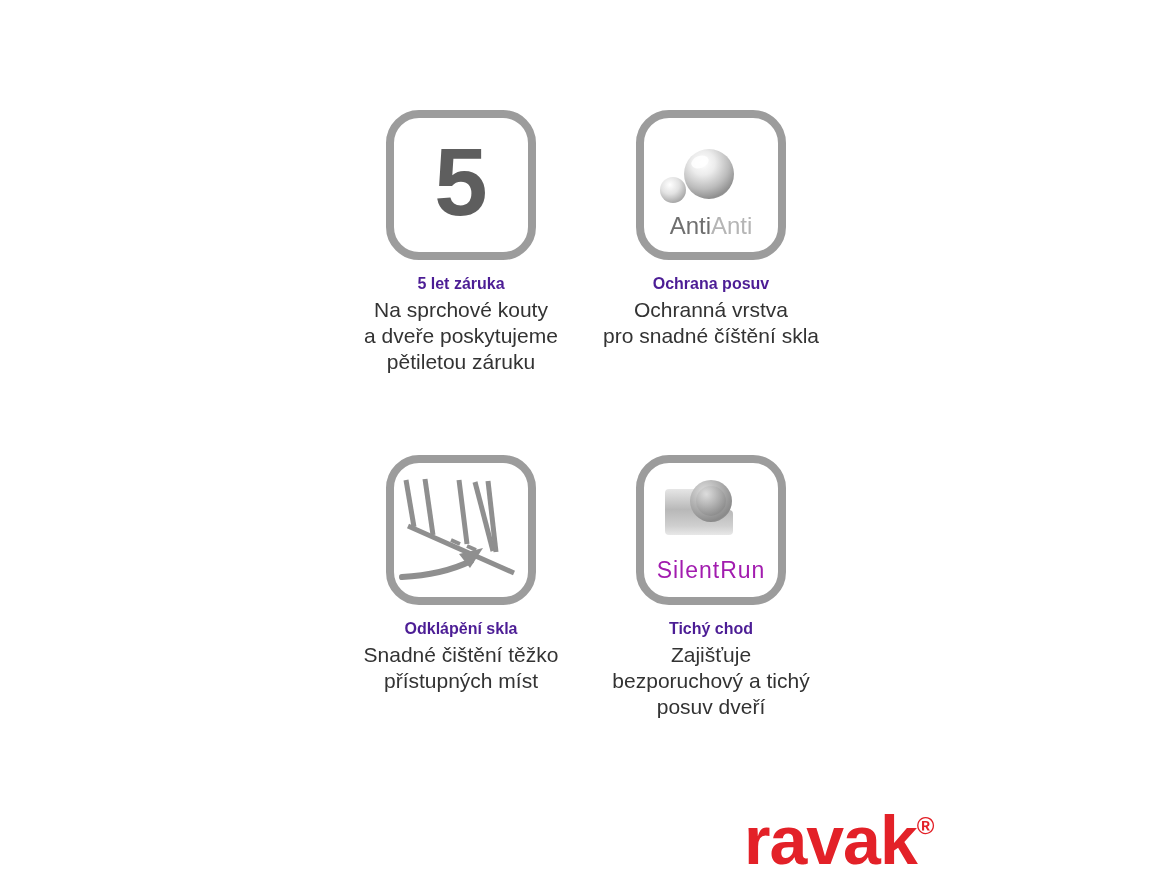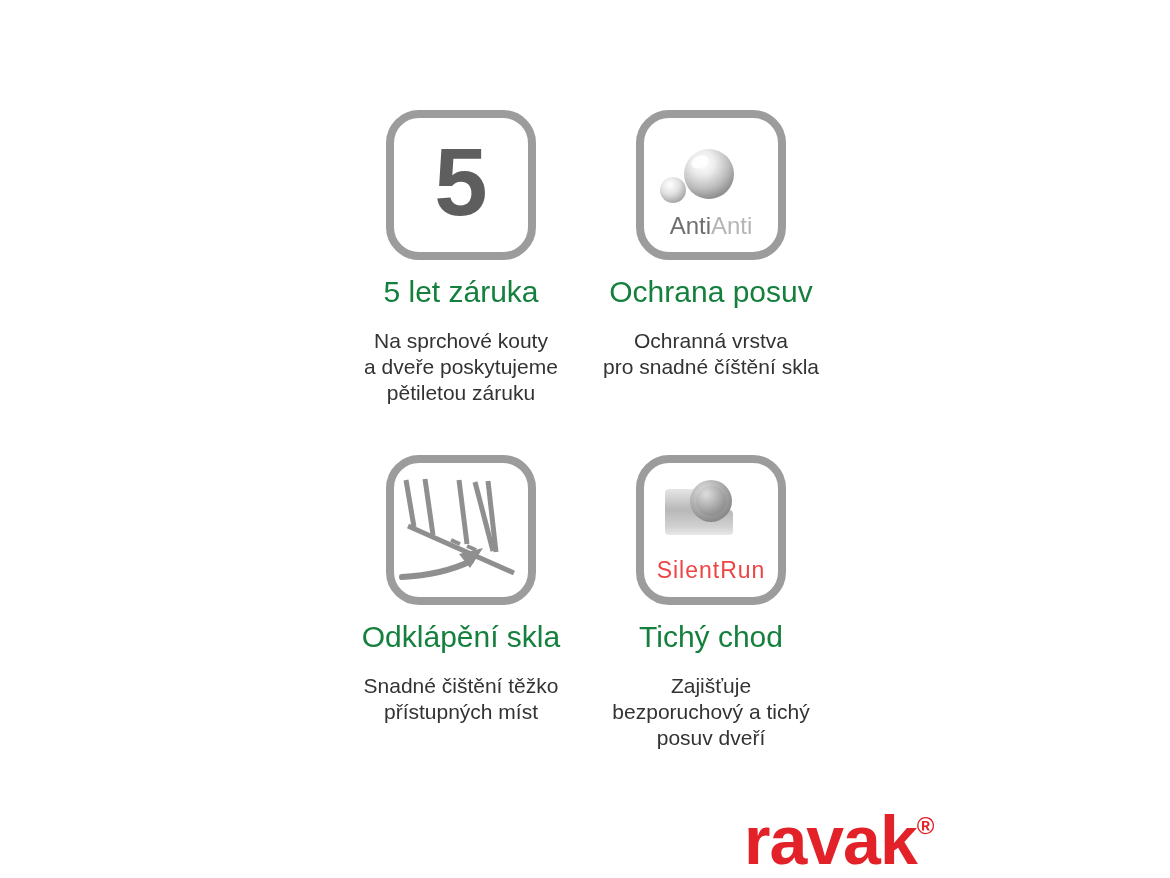--- a/index.html
+++ b/index.html
@@ -58,33 +58,33 @@
     line-height: 1;
     margin-top: 4px;
     white-space: nowrap;
   }
   .anticalc-text .part-anti { color: #6f6f6f; margin-top: 28px; }
   .anticalc-text .part-calc { color: #b5b5b5; }
   .silentrun-text {
     font-size: 23px;
     line-height: 1;
     margin-top: 14px;
-    color: #ef4444;
+    color: #a21caf;
     letter-spacing: 1px;
     white-space: nowrap;
   }
   .feature-title {
     margin-top: 15px;
-    font-size: 30px;
-    font-weight: 400;
-    color: #15803d;
+    font-size: 16px;
+    font-weight: 700;
+    color: #4c1d95;
     line-height: 1.1;
   }
   .feature-desc {
-    margin-top: 20px;
+    margin-top: 4px;
     font-size: 21px;
     line-height: 26px;
     color: #333333;
     white-space: pre-line;
     text-align: center;
   }
   .brand-logo {
     position: absolute;
     left: 744px;
     top: 796px;

